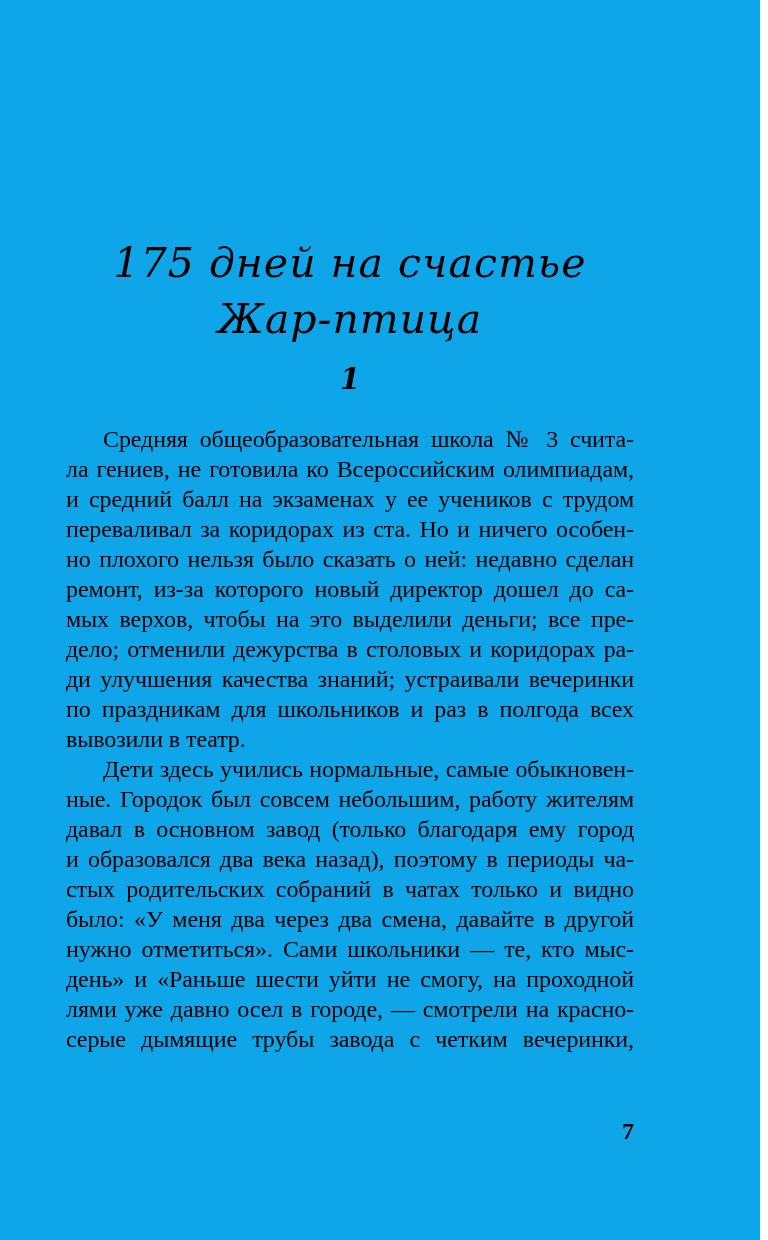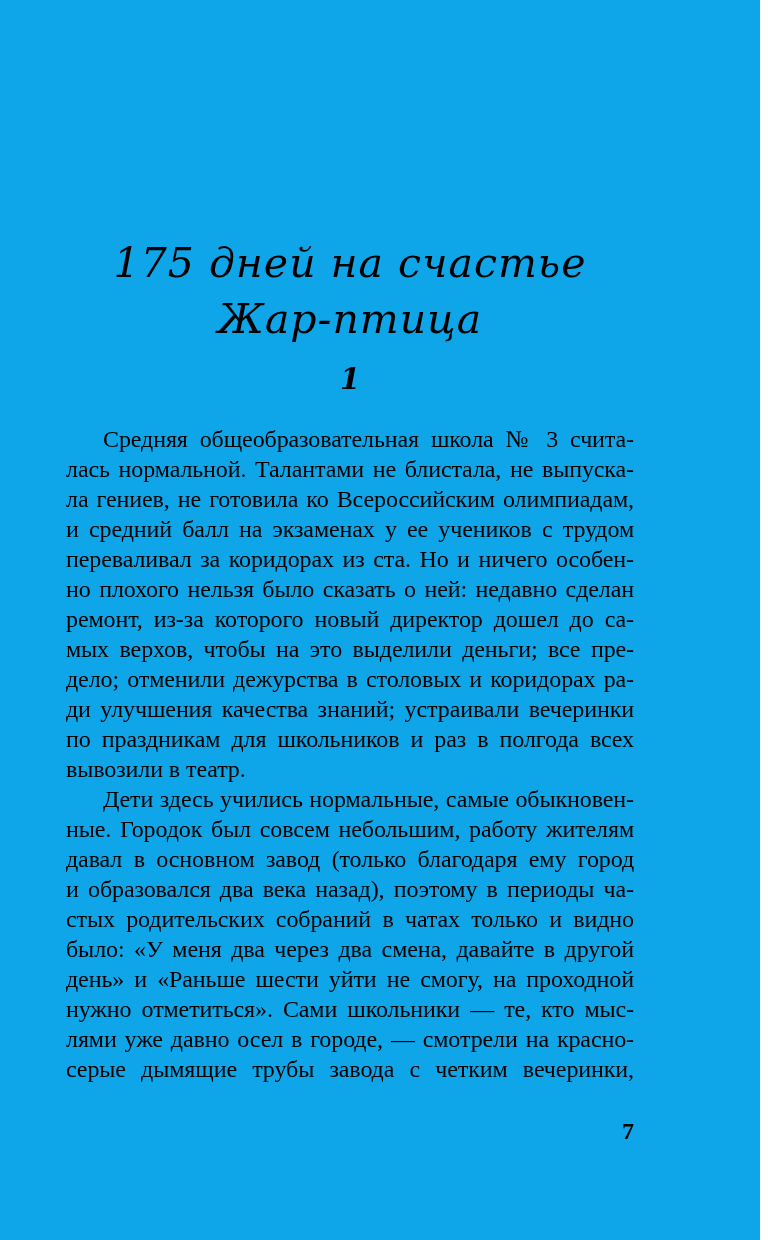--- a/index.html
+++ b/index.html
@@ -82,41 +82,40 @@
   <div class="titles">
     <div class="title-line-1">175 дней на счастье</div>
     <div class="title-line-2">Жар-птица</div>
   </div>
 
   <div class="chapter-number">1</div>
 
   <div class="body-text">
     <div class="para">
       <div class="line first">Средняя общеобразовательная школа № 3 счита-</div>
-      <div class="line">лась нормальной. Талантами не блистала, не выпуска-</div>
       <div class="line">ла гениев, не готовила ко Всероссийским олимпиадам,</div>
       <div class="line">и средний балл на экзаменах у ее учеников с трудом</div>
       <div class="line">переваливал за коридорах из ста. Но и ничего особен-</div>
       <div class="line">но плохого нельзя было сказать о ней: недавно сделан</div>
       <div class="line">ремонт, из-за которого новый директор дошел до са-</div>
       <div class="line">мых верхов, чтобы на это выделили деньги; все пре-</div>
       <div class="line">дело; отменили дежурства в столовых и коридорах ра-</div>
       <div class="line">ди улучшения качества знаний; устраивали вечеринки</div>
       <div class="line">по праздникам для школьников и раз в полгода всех</div>
       <div class="line end">вывозили в театр.</div>
     </div>
     <div class="para">
       <div class="line first">Дети здесь учились нормальные, самые обыкновен-</div>
       <div class="line">ные. Городок был совсем небольшим, работу жителям</div>
       <div class="line">давал в основном завод (только благодаря ему город</div>
       <div class="line">и образовался два века назад), поэтому в периоды ча-</div>
       <div class="line">стых родительских собраний в чатах только и видно</div>
       <div class="line">было: «У меня два через два смена, давайте в другой</div>
+      <div class="line">нужно отметиться». Сами школьники — те, кто мыс-</div>
       <div class="line">день» и «Раньше шести уйти не смогу, на проходной</div>
-      <div class="line">нужно отметиться». Сами школьники — те, кто мыс-</div>
       <div class="line">лями уже давно осел в городе, — смотрели на красно-</div>
       <div class="line">серые дымящие трубы завода с четким вечеринки,</div>
     </div>
   </div>
 
   <div class="page-number">7</div>
 
 </div>
 
 </body></html>

